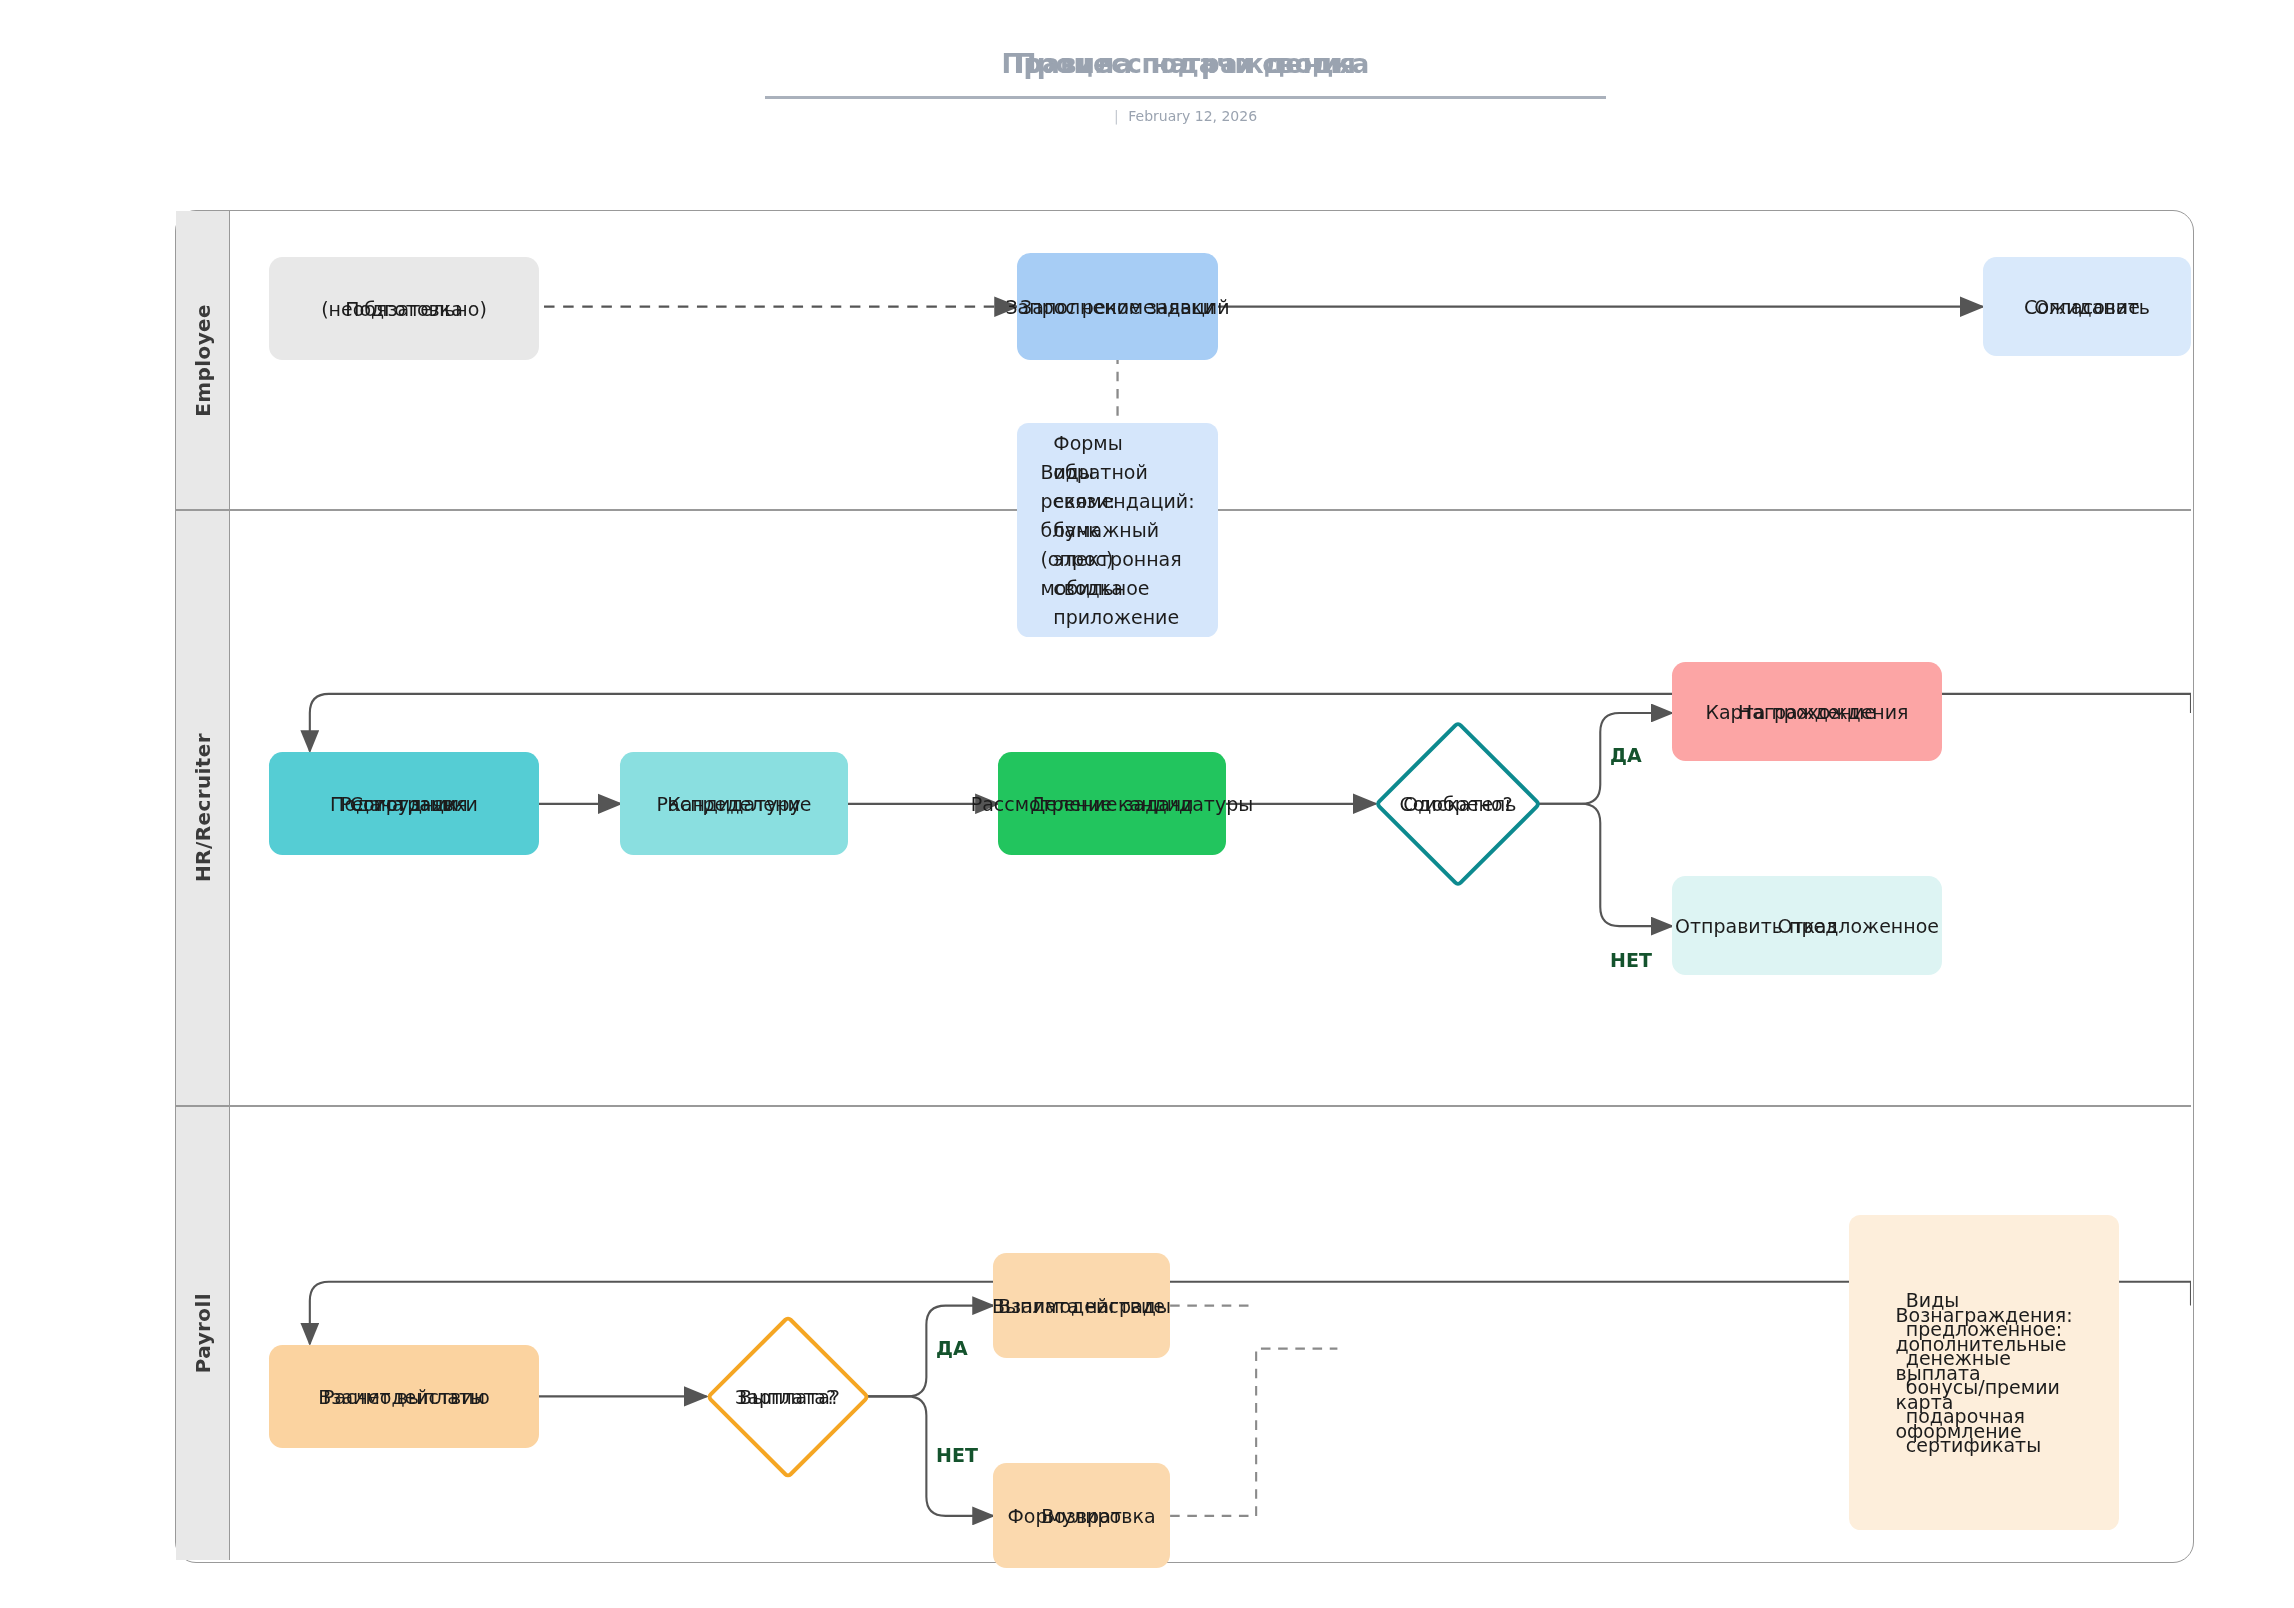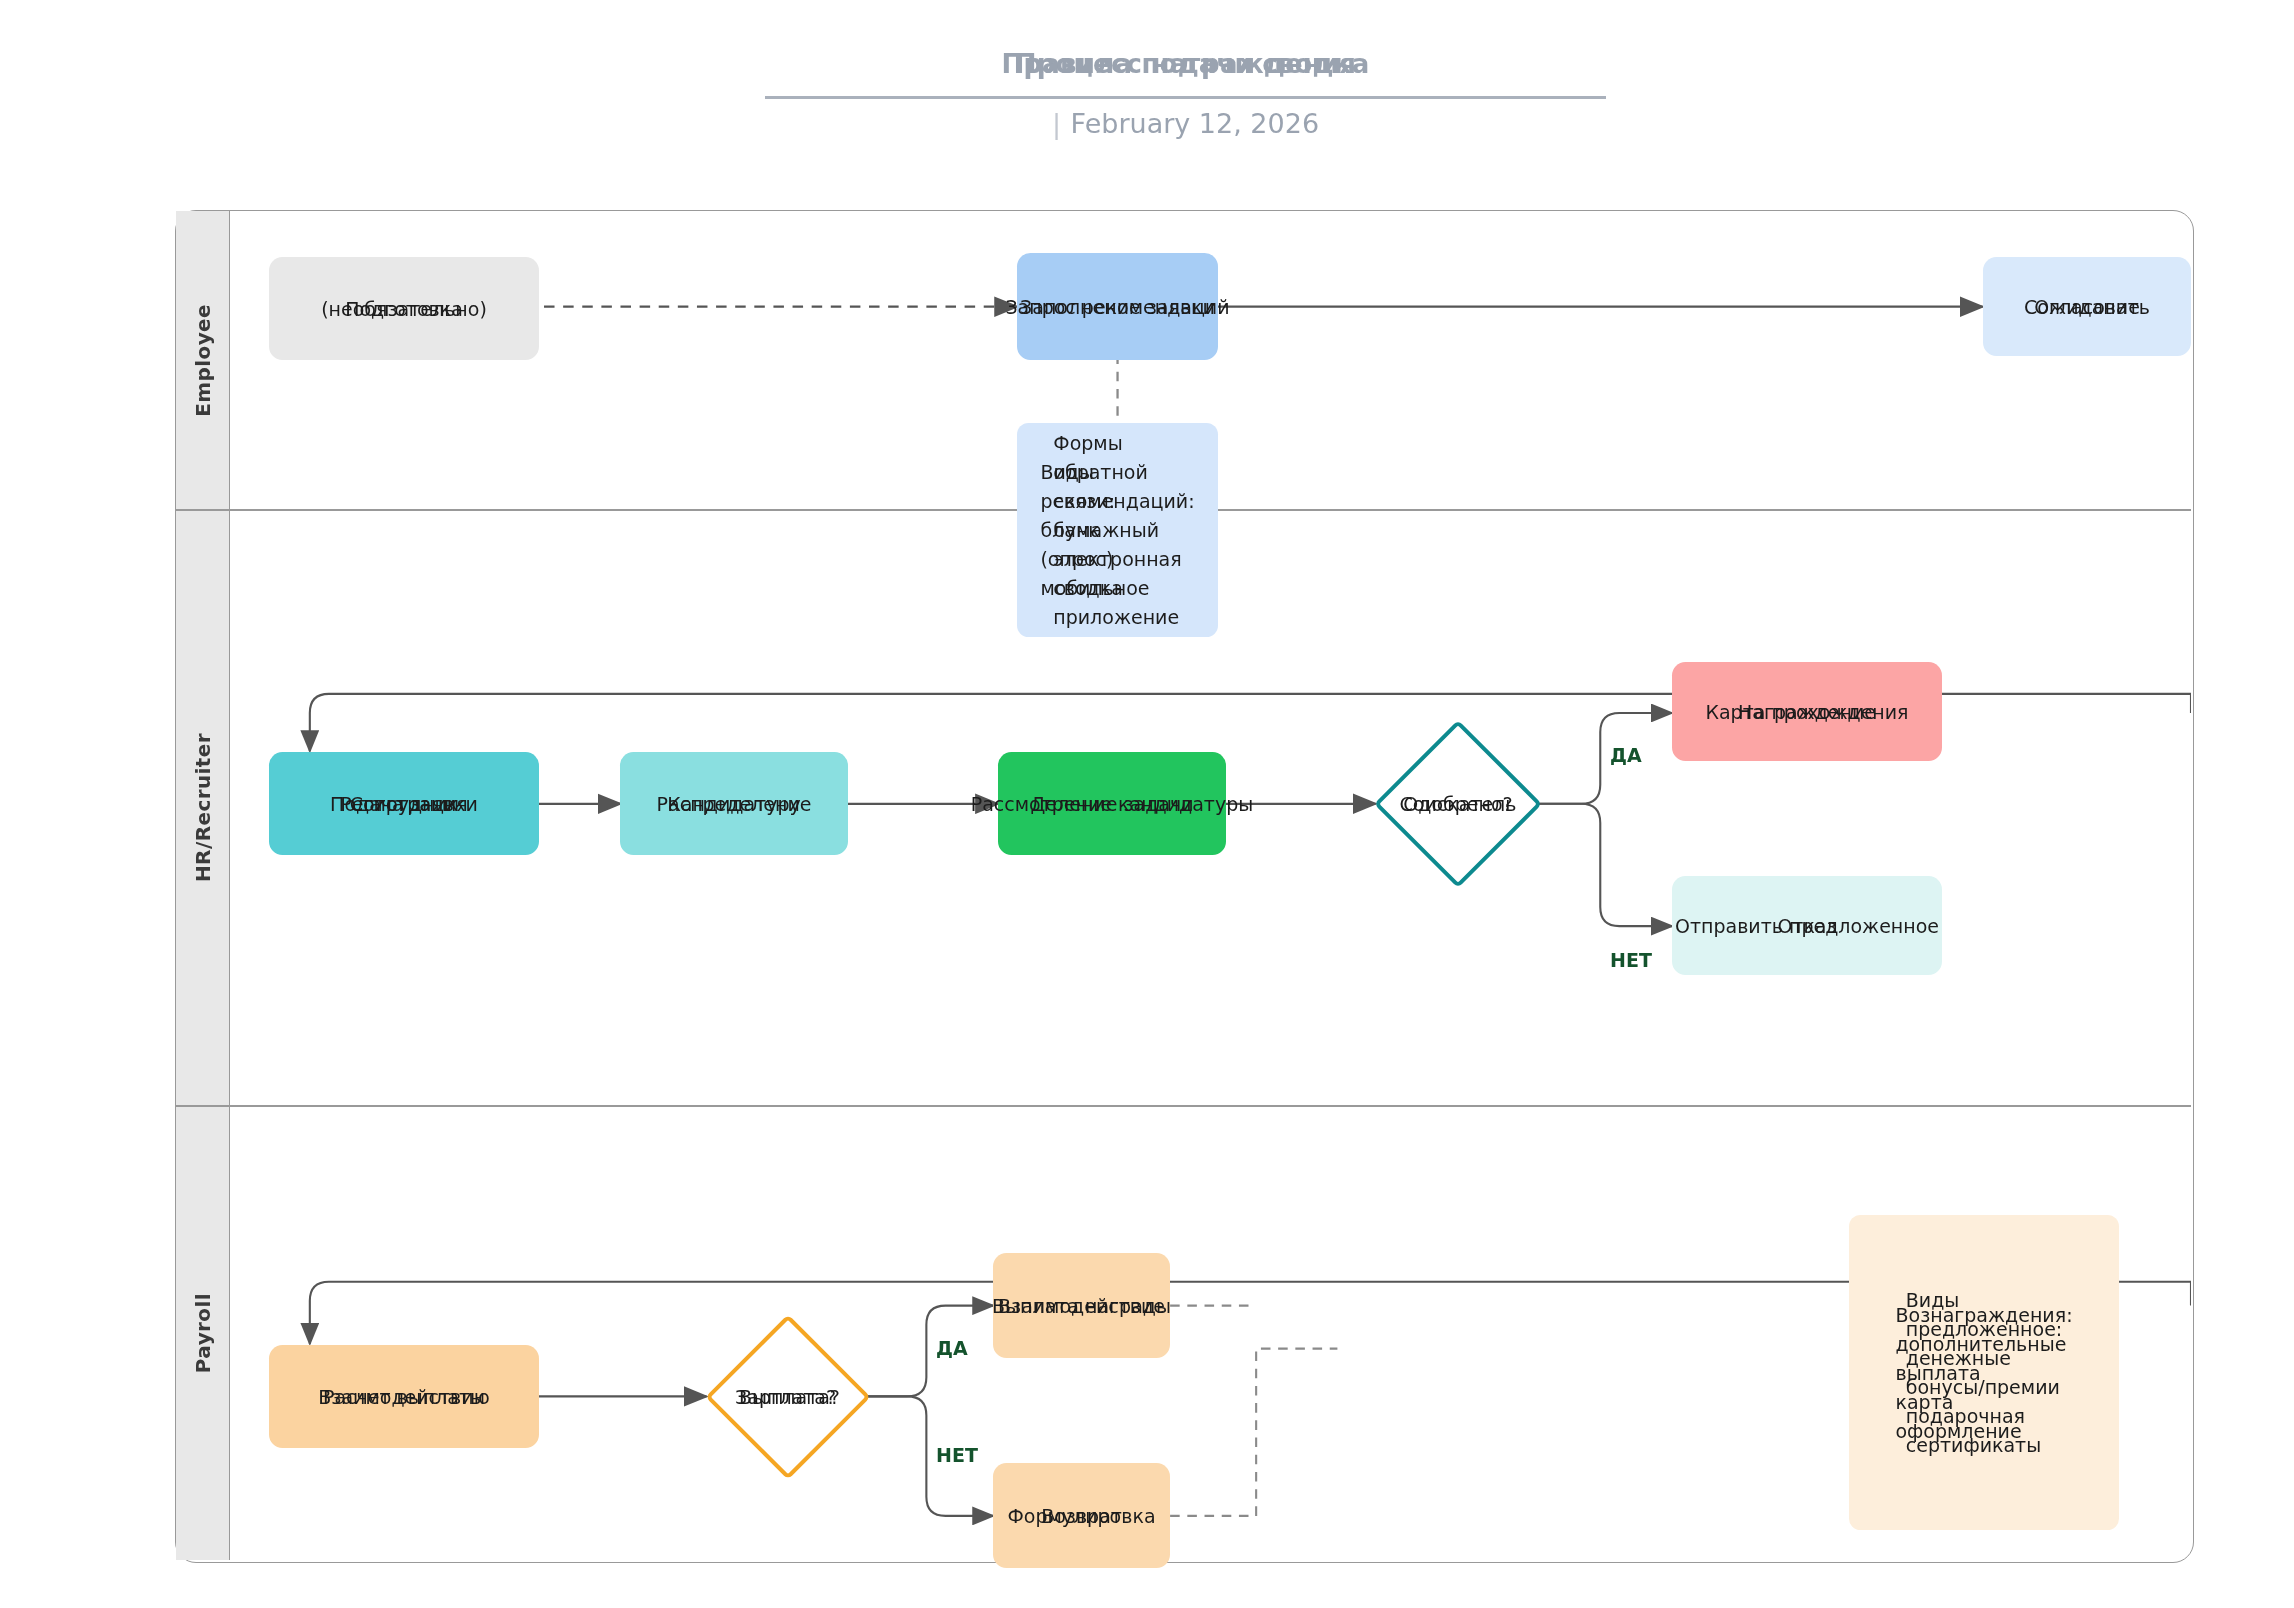--- a/index.html
+++ b/index.html
@@ -51,21 +51,21 @@
     width: 841px;
     height: 2.9px;
     background: #aab1bc;
   }
   #subtitle {
     position: absolute;
     left: 765px;
     top: 108px;
     width: 841px;
     text-align: center;
-    font-size: 27px;
+    font-size: 14px;
     color: #9aa3b0;
   }
   #subtitle .bar {
     color: #c3c8d0;
     margin-right: 9.6px;
   }
 
   
   #frame {
     position: absolute;

